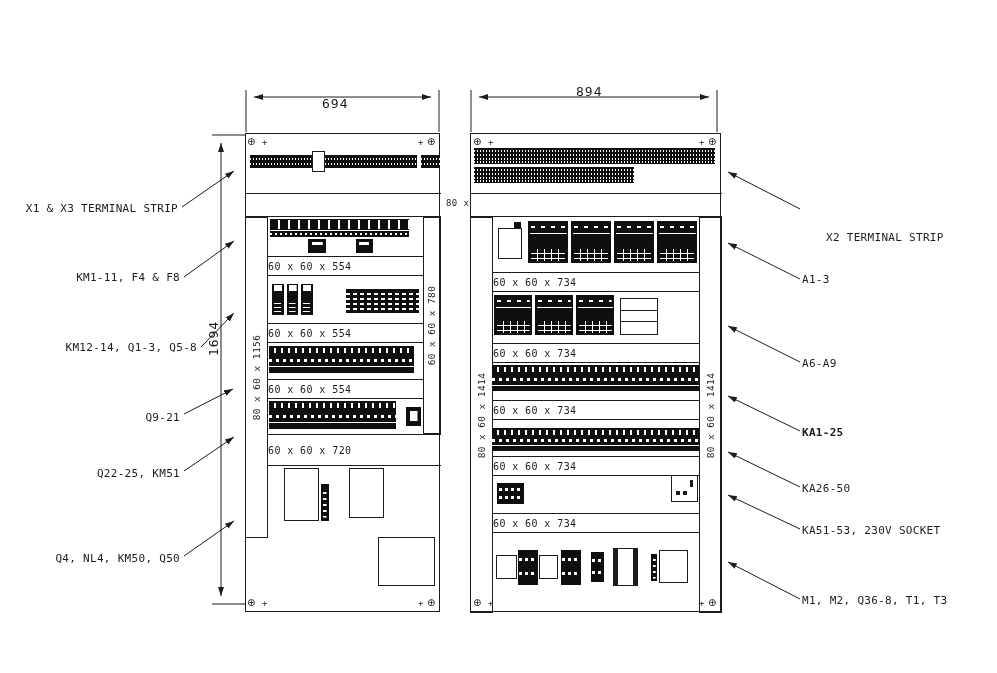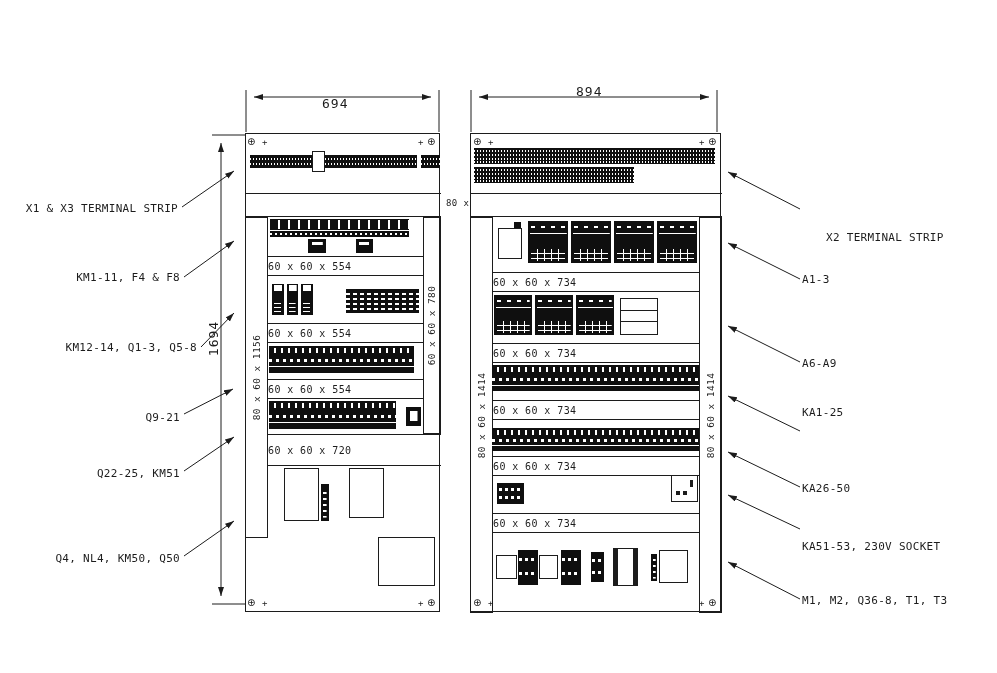--- a/index.html
+++ b/index.html
@@ -267,18 +267,18 @@
   <div class="callout" style="right:819px;top:203px;">X1 &amp; X3 TERMINAL STRIP</div>
   <div class="callout" style="right:817px;top:272px;">KM1-11, F4 &amp; F8</div>
   <div class="callout" style="right:800px;top:342px;">KM12-14, Q1-3, Q5-8</div>
   <div class="callout" style="right:817px;top:412px;">Q9-21</div>
   <div class="callout" style="right:817px;top:468px;">Q22-25, KM51</div>
   <div class="callout" style="right:817px;top:553px;">Q4, NL4, KM50, Q50</div>
 
   <div class="callout" style="left:826px;top:204px;margin-top:28px;">X2 TERMINAL STRIP</div>
   <div class="callout" style="left:802px;top:274px;">A1-3</div>
   <div class="callout" style="left:802px;top:358px;">A6-A9</div>
-  <div class="callout" style="left:802px;top:407px;">KA1-25</div>
+  <div class="callout" style="left:802px;top:427px;font-weight:bold;">KA1-25</div>
   <div class="callout" style="left:802px;top:483px;">KA26-50</div>
-  <div class="callout" style="left:802px;top:541px;">KA51-53, 230V SOCKET</div>
+  <div class="callout" style="left:802px;top:525px;">KA51-53, 230V SOCKET</div>
   <div class="callout" style="left:802px;top:595px;">M1, M2, Q36-8, T1, T3</div>
 
 </div>
 
 </body></html>

